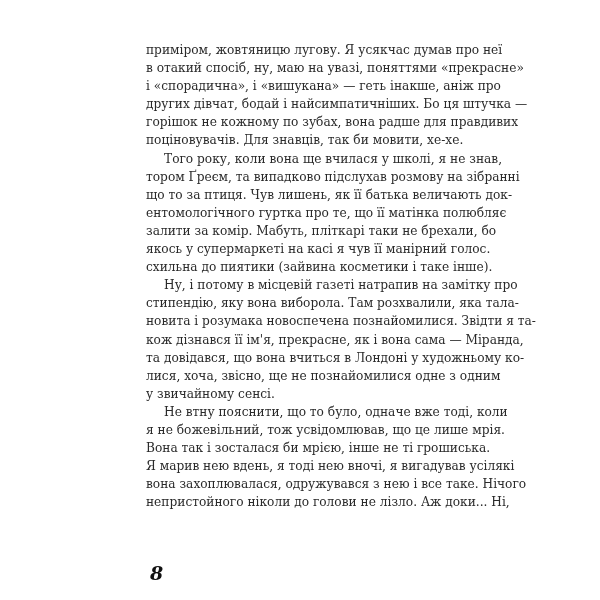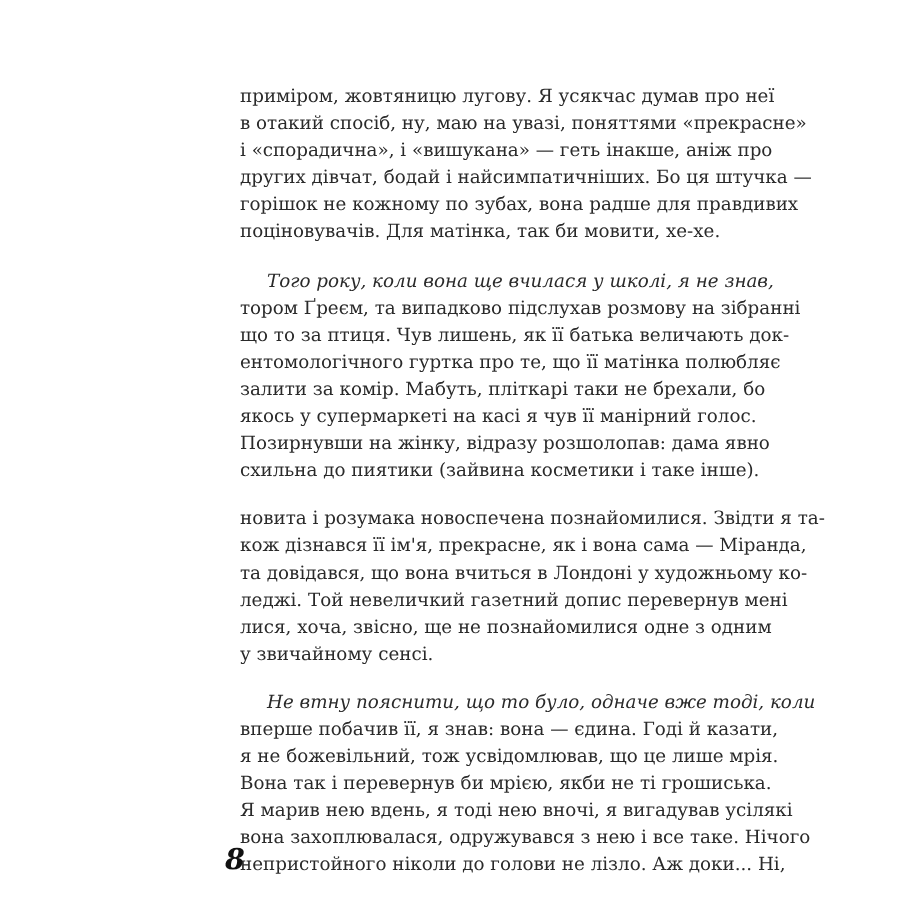--- a/index.html
+++ b/index.html
@@ -1,58 +1,57 @@
 <!DOCTYPE html>
 <html><head>
 <meta charset="utf-8">
 <style>
   html, body { margin:0; padding:0; }
   body { width:600px; height:600px; background:#ffffff; position:relative; overflow:hidden; }
   .page { position:absolute; left:146px; top:41px; width:319px; font-family:"DejaVu Serif", serif; font-size:12.2px; line-height:18.1px; color:#2a2a2a; }
-  .para { margin:14px; text-align:justify; text-align-last:auto; }
+  .para { margin:0; text-align:justify; text-align-last:auto; }
   .line { display:block; text-align:justify; text-align-last:justify; white-space:nowrap; }
   .line.last { text-align-last:left; }
-  .indent { text-indent:18px;font-style:italic; }
+  .indent { text-indent:18px; }
   .folio { position:absolute; left:150px; top:562px; font-family:"DejaVu Serif", serif; font-weight:bold; font-style:italic; font-size:19px; color:#111; }
 </style>
 </head>
 <body>
 
 <div class="page">
   <div class="para">
     <span class="line">приміром, жовтяницю лугову. Я усякчас думав про неї</span>
     <span class="line">в отакий спосіб, ну, маю на увазі, поняттями «прекрасне»</span>
     <span class="line">і «спорадична», і «вишукана» — геть інакше, аніж про</span>
     <span class="line">других дівчат, бодай і найсимпатичніших. Бо ця штучка —</span>
     <span class="line">горішок не кожному по зубах, вона радше для правдивих</span>
-    <span class="line last">поціновувачів. Для матінка, так би мовити, хе-хе.</span>
+    <span class="line last">поціновувачів. Для знавців, так би мовити, хе-хе.</span>
   </div>
   <div class="para">
     <span class="line indent">Того року, коли вона ще вчилася у школі, я не знав,</span>
     <span class="line">тором Ґреєм, та випадково підслухав розмову на зібранні</span>
     <span class="line">що то за птиця. Чув лишень, як її батька величають док-</span>
     <span class="line">ентомологічного гуртка про те, що її матінка полюбляє</span>
     <span class="line">залити за комір. Мабуть, пліткарі таки не брехали, бо</span>
     <span class="line">якось у супермаркеті на касі я чув її манірний голос.</span>
-    <span class="line">Позирнувши на жінку, відразу розшолопав: дама явно</span>
     <span class="line last">схильна до пиятики (зайвина косметики і таке інше).</span>
   </div>
   <div class="para">
+    <span class="line indent">Ну, і потому в місцевій газеті натрапив на замітку про</span>
+    <span class="line">стипендію, яку вона виборола. Там розхвалили, яка тала-</span>
     <span class="line">новита і розумака новоспечена познайомилися. Звідти я та-</span>
     <span class="line">кож дізнався її ім'я, прекрасне, як і вона сама — Міранда,</span>
     <span class="line">та довідався, що вона вчиться в Лондоні у художньому ко-</span>
-    <span class="line">леджі. Той невеличкий газетний допис перевернув мені</span>
     <span class="line">лися, хоча, звісно, ще не познайомилися одне з одним</span>
     <span class="line last">у звичайному сенсі.</span>
   </div>
   <div class="para">
     <span class="line indent">Не втну пояснити, що то було, одначе вже тоді, коли</span>
-    <span class="line">вперше побачив її, я знав: вона — єдина. Годі й казати,</span>
     <span class="line">я не божевільний, тож усвідомлював, що це лише мрія.</span>
-    <span class="line">Вона так і перевернув би мрією, якби не ті грошиська.</span>
+    <span class="line">Вона так і зосталася би мрією, інше не ті грошиська.</span>
     <span class="line">Я марив нею вдень, я тоді нею вночі, я вигадував усілякі</span>
     <span class="line">вона захоплювалася, одружувався з нею і все таке. Нічого</span>
     <span class="line">непристойного ніколи до голови не лізло. Аж доки... Ні,</span>
 
   </div>
 
 </div>
 
 <div class="folio">8</div>
 

